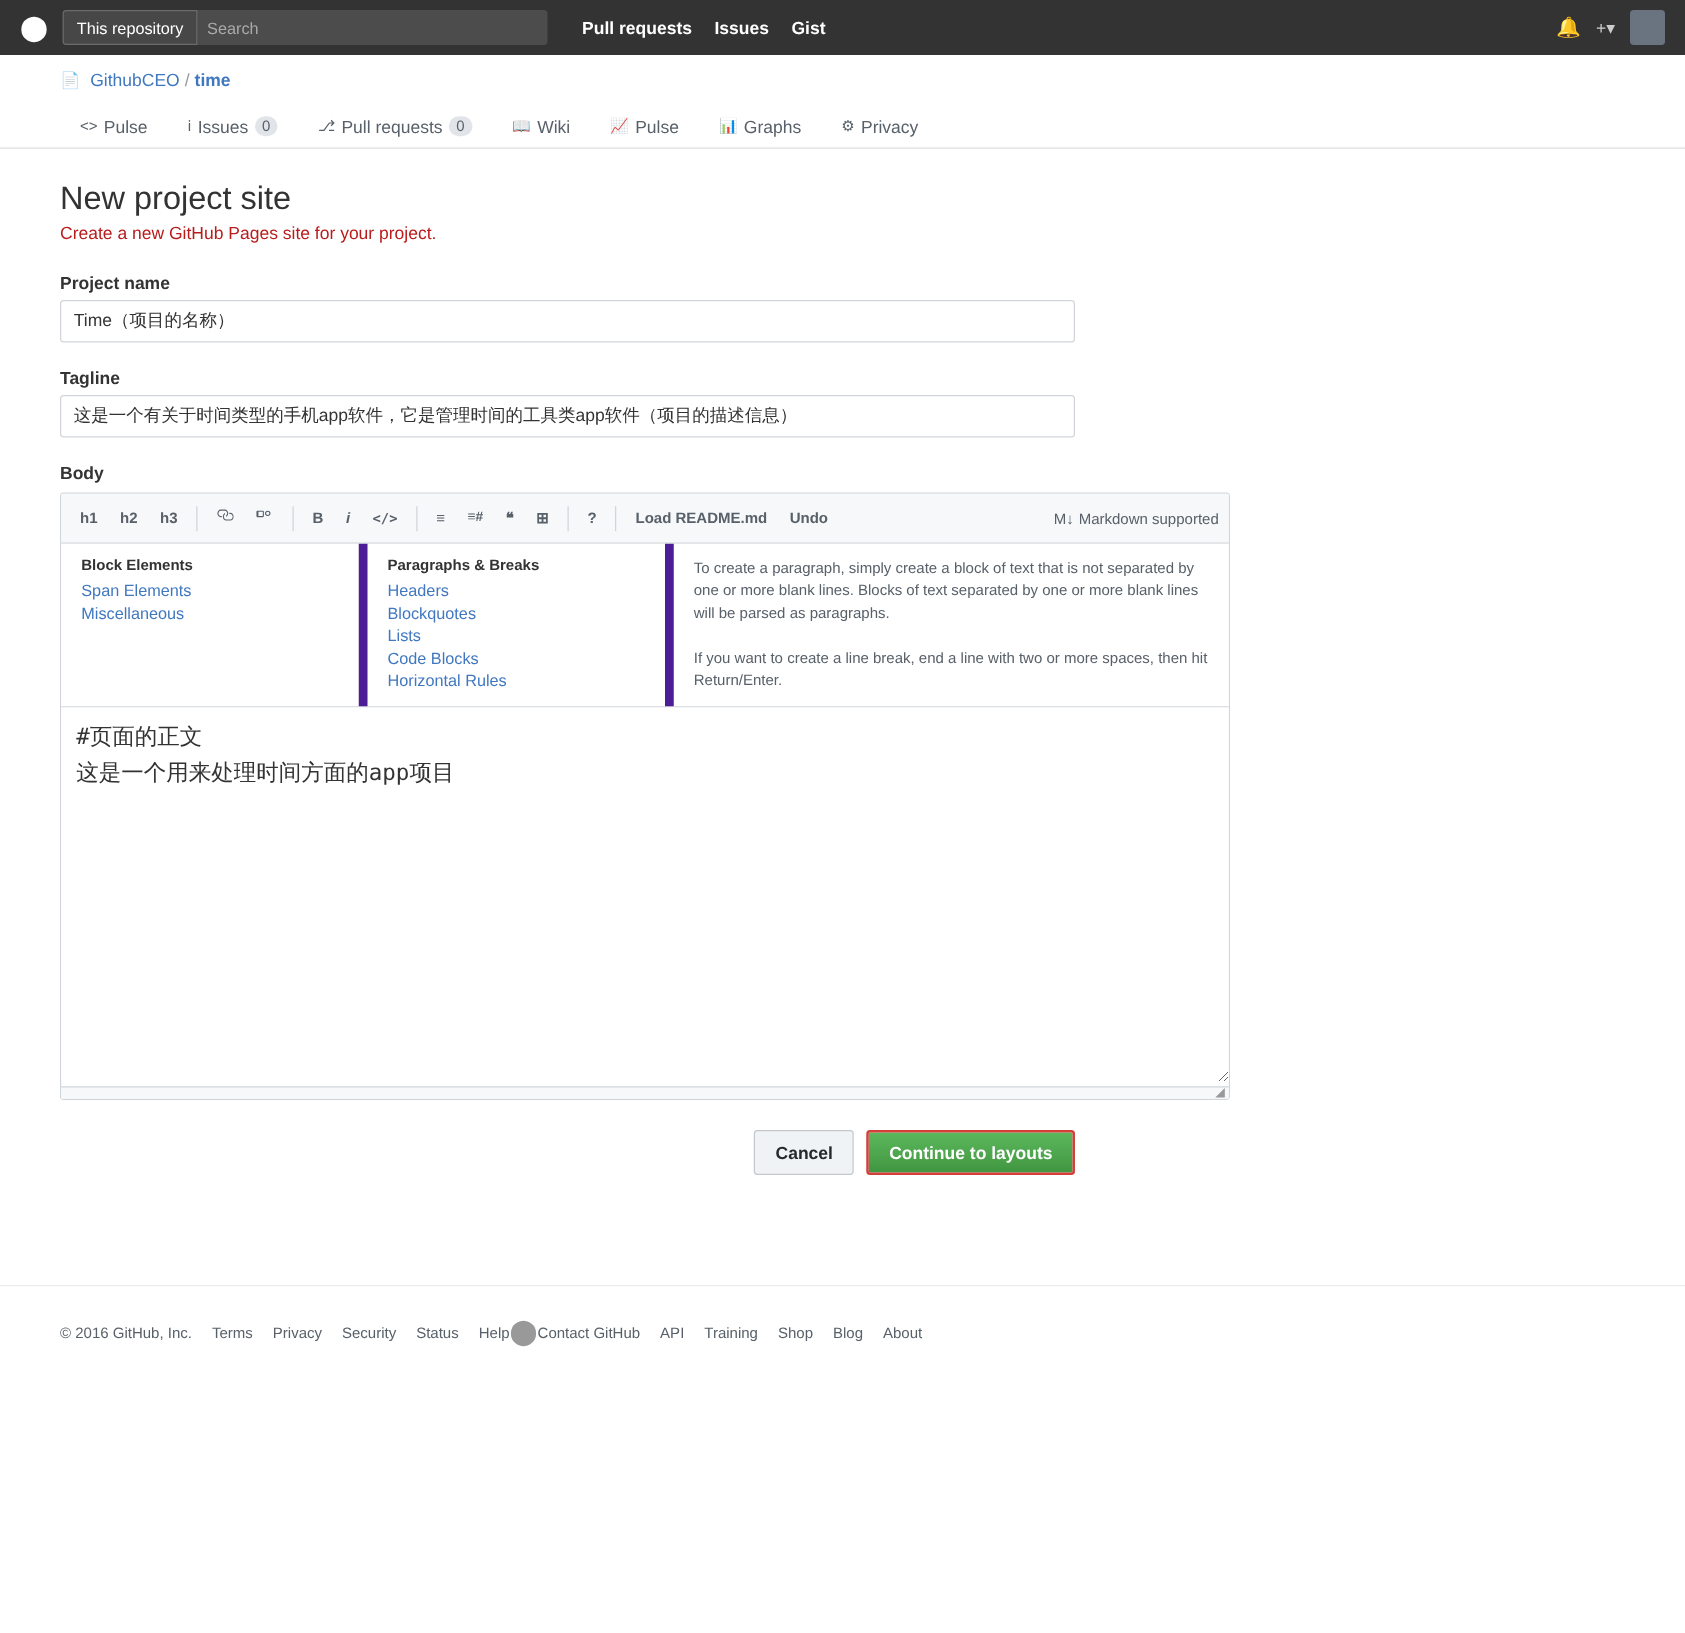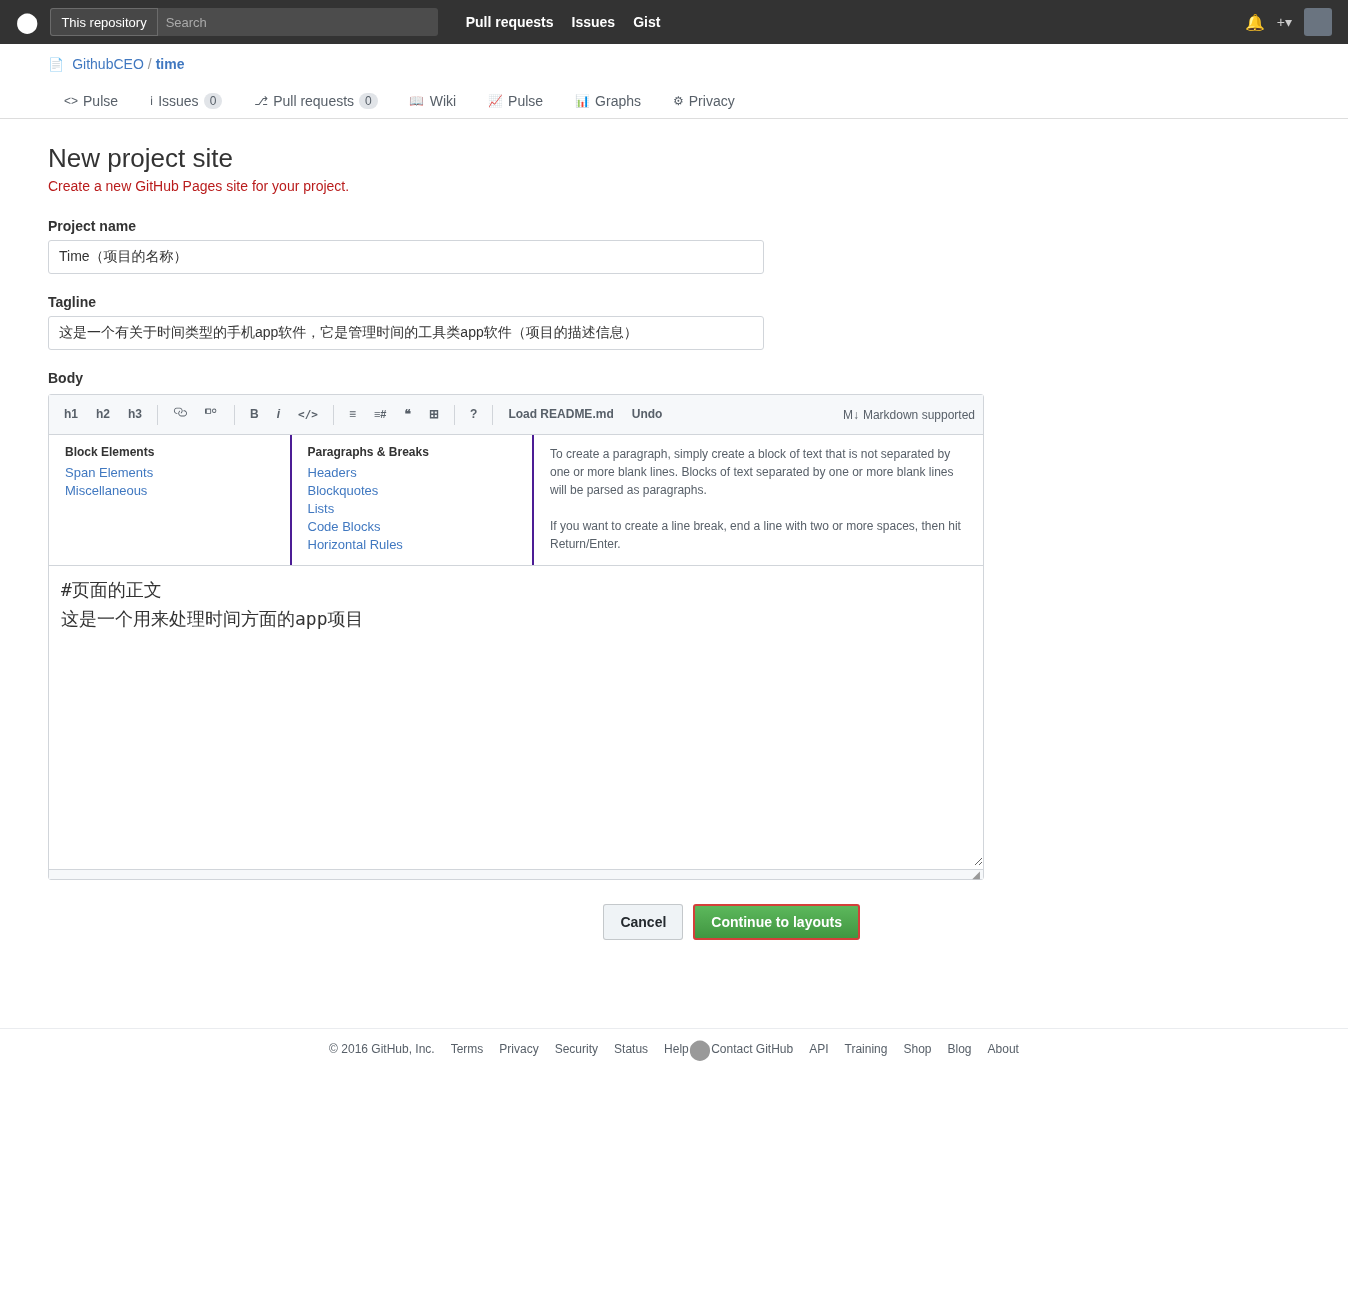--- a/index.html
+++ b/index.html
@@ -129,21 +129,21 @@
 
     
     .form-group { margin-bottom: 20px; }
     .form-label {
       display: block;
       font-weight: 600;
       margin-bottom: 6px;
       font-size: 14px;
     }
     .form-input {
-      width: 716px;
+      width: 812px;
       height: 34px;
       padding: 6px 10px;
       font-size: 14px;
       border: 1px solid #d1d5da;
       border-radius: 3px;
       outline: none;
       color: #333;
     }
 
     
@@ -191,21 +191,21 @@
     
     .markdown-panel {
       display: flex;
       border-bottom: 1px solid #d1d5da;
       background: #fff;
     }
     .md-col {
       padding: 10px 16px;
       font-size: 13px;
       flex: 1;
-      border-right: 2px solid #4c1d95;
+      border-right: 7px solid #4c1d95;
     }
     .md-col:last-child { border-right: none; flex: 2; }
     .md-col-header {
       font-weight: 600;
       margin-bottom: 6px;
       color: #333;
       font-size: 12px;
     }
     .md-col a {
       display: block;
@@ -271,24 +271,24 @@
       border-radius: 3px;
       cursor: pointer;
       color: #fff;
       font-weight: 600;
       background: linear-gradient(to bottom, #5cb85c, #419641);
     }
 
     
     .footer {
       border-top: 1px solid #eaecef;
-      padding: 8px 48px;
-      display: flex;
-      align-items: center;
-      justify-content: center;
+      padding: 24px 48px;
+      display: flex;
+      align-items: center;
+      justify-content: flex-start;
       font-size: 12px;
       color: #586069;
       margin-top: 40px;
     }
     .footer-left { display: flex; align-items: center; gap: 16px; }
     .footer a { color: #586069; text-decoration: none; }
     .footer-logo { font-size: 20px; color: #999; }
     .footer-right { display: flex; gap: 16px; }
   </style>
 </head>

